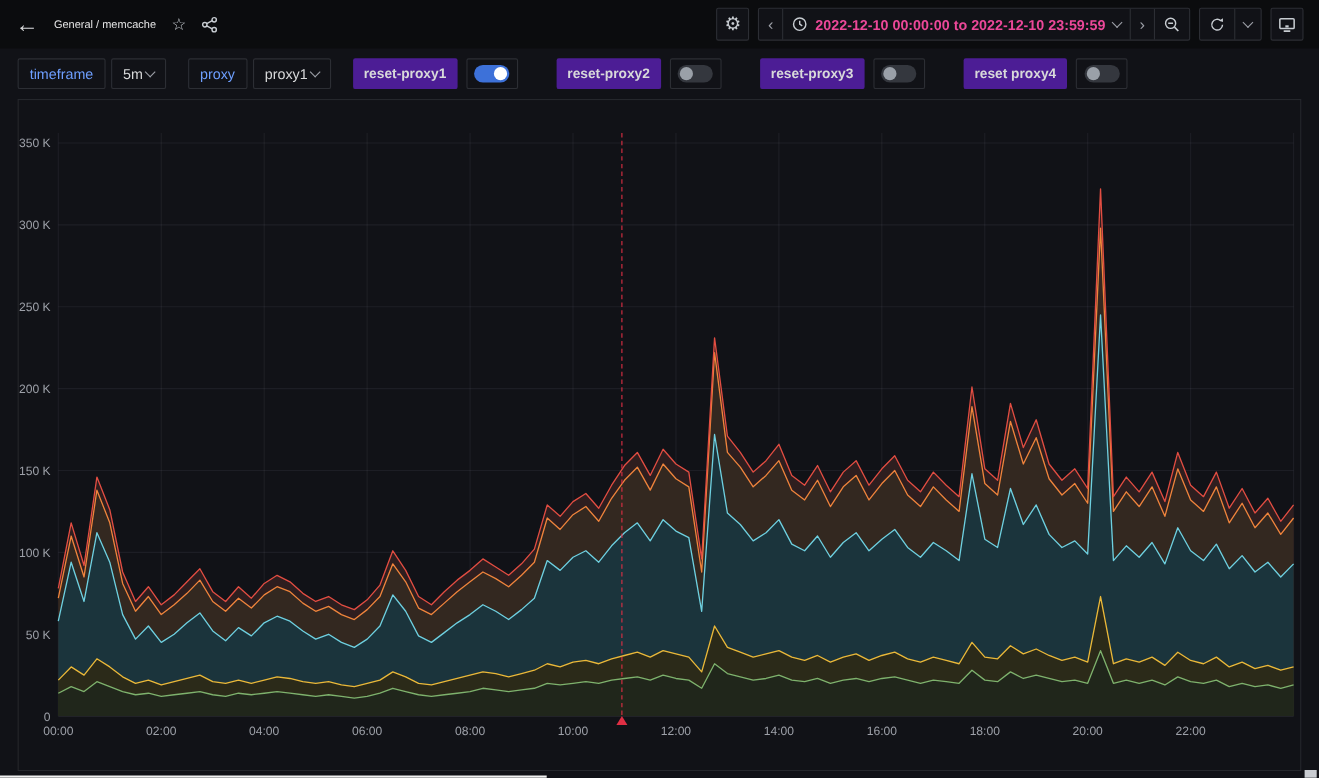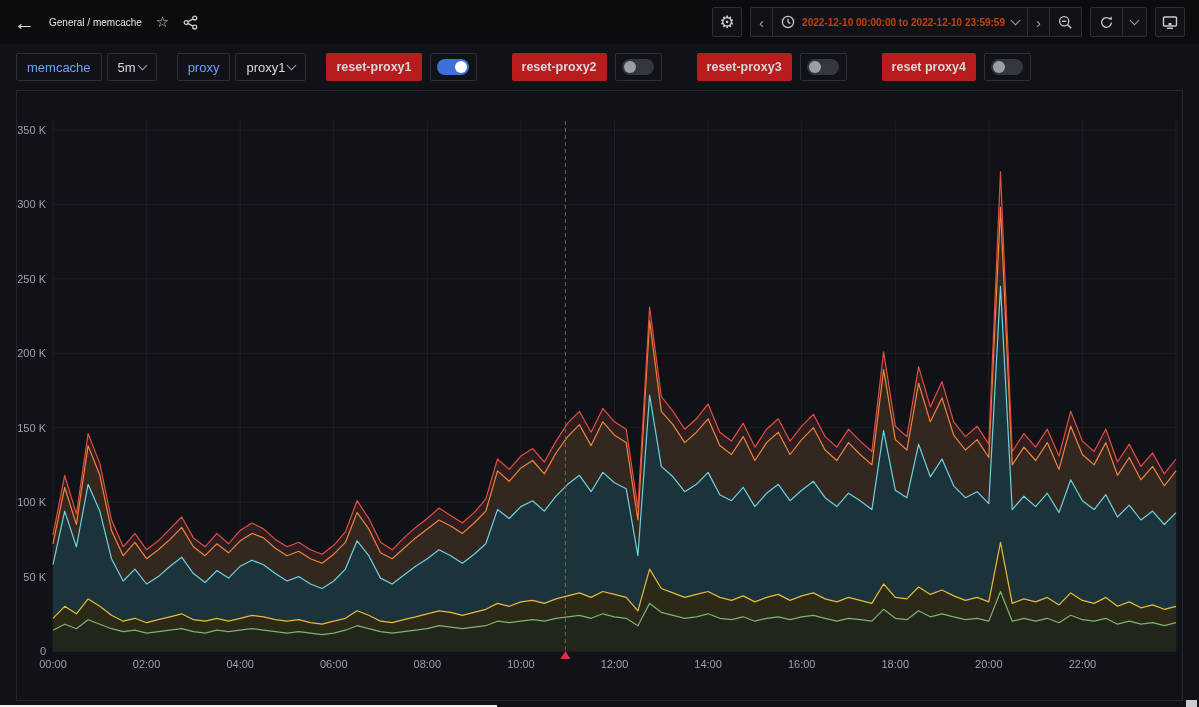--- a/index.html
+++ b/index.html
@@ -12,32 +12,32 @@
   .breadcrumb { font-size:10px; color:#e5e5e5; }
   .crumb-icon { font-size:15px; color:#c7ccd1; }
   .nav-right { margin-left:auto; display:flex; align-items:center; gap:8px; }
   .nav-btn { height:30px; min-width:30px; display:flex; align-items:center; justify-content:center;
     background:#111217; border:1px solid #2c2e34; border-radius:2px; color:#c7ccd1; padding:0 6px; cursor:pointer; }
   .nav-group { display:flex; align-items:stretch; height:30px; border:1px solid #2c2e34; border-radius:2px; background:#111217; }
   .nav-seg { display:flex; align-items:center; justify-content:center; padding:0 8px; color:#c7ccd1; cursor:pointer; }
   .nav-seg + .nav-seg { border-left:1px solid #2c2e34; }
   .gear-glyph { font-size:17px; }
   .chev-glyph { font-size:15px; color:#9da0a8; }
-  .time-text { font-size:10px; font-weight:bold; color:#c2410c; margin:0 7px 0 7px; white-space:nowrap; }
+  .time-text { font-size:13px; font-weight:bold; color:#ec4899; margin:0 7px 0 7px; white-space:nowrap; }
   .caret { width:7px; height:7px; border-right:1.5px solid #9da0a8; border-bottom:1.5px solid #9da0a8;
     transform:rotate(45deg); margin-top:-4px; display:inline-block; }
   svg.icon { display:block; }
 
   .submenu { position:absolute; top:53px; left:16px; height:28px; display:flex; align-items:center; gap:5px; }
   .var-box { height:28px; display:flex; align-items:center; padding:0 10px; background:#111217;
     border:1px solid #2c2e34; border-radius:2px; font-size:13px; }
   .var-label { color:#6e9fff; }
   .var-value { color:#d8d9da; gap:3px; cursor:pointer; }
   .gap-lg { width:10px; }
-  .reset-label { height:28px; display:flex; align-items:center; padding:0 10px; background:#b91c1c;
+  .reset-label { height:28px; display:flex; align-items:center; padding:0 10px; background:#4c1d95;
     border-radius:2px; font-size:12.5px; font-weight:bold; color:#d8d9da; }
   .toggle-box { height:28px; width:47px; display:flex; align-items:center; justify-content:center;
     background:#111217; border:1px solid #2c2e34; border-radius:2px; margin-left:3px; cursor:pointer; }
   .toggle { width:32px; height:16px; border-radius:8px; position:relative; background:#34373e; }
   .toggle .knob { position:absolute; top:2px; left:2px; width:12px; height:12px; border-radius:50%; background:#9aa0a8; }
   .toggle.on { background:#3d71d9; }
   .toggle.on .knob { left:18px; background:#ffffff; }
 
   .panel { position:absolute; top:90px; left:16px; width:1167px; height:611px;
     background:#111217; border:1px solid #25272c; }
@@ -119,21 +119,21 @@
           <line x1="5" y1="13.3" x2="11" y2="13.3" stroke="#c7ccd1" stroke-width="1.4"></line>
           <rect x="6.5" y="8" width="3" height="2" fill="#c7ccd1"></rect>
         </svg>
       </span>
     </div>
   </div>
 </div>
 
 <div class="submenu">
   <div class="var-box">
-    <span class="var-label">memcache</span>
+    <span class="var-label">timeframe</span>
   </div>
   <div class="var-box var-value">
     <span>5m</span>
     <span class="caret"></span>
   </div>
   <span class="gap-lg"></span>
   <div class="var-box">
     <span class="var-label">proxy</span>
   </div>
   <div class="var-box var-value">

